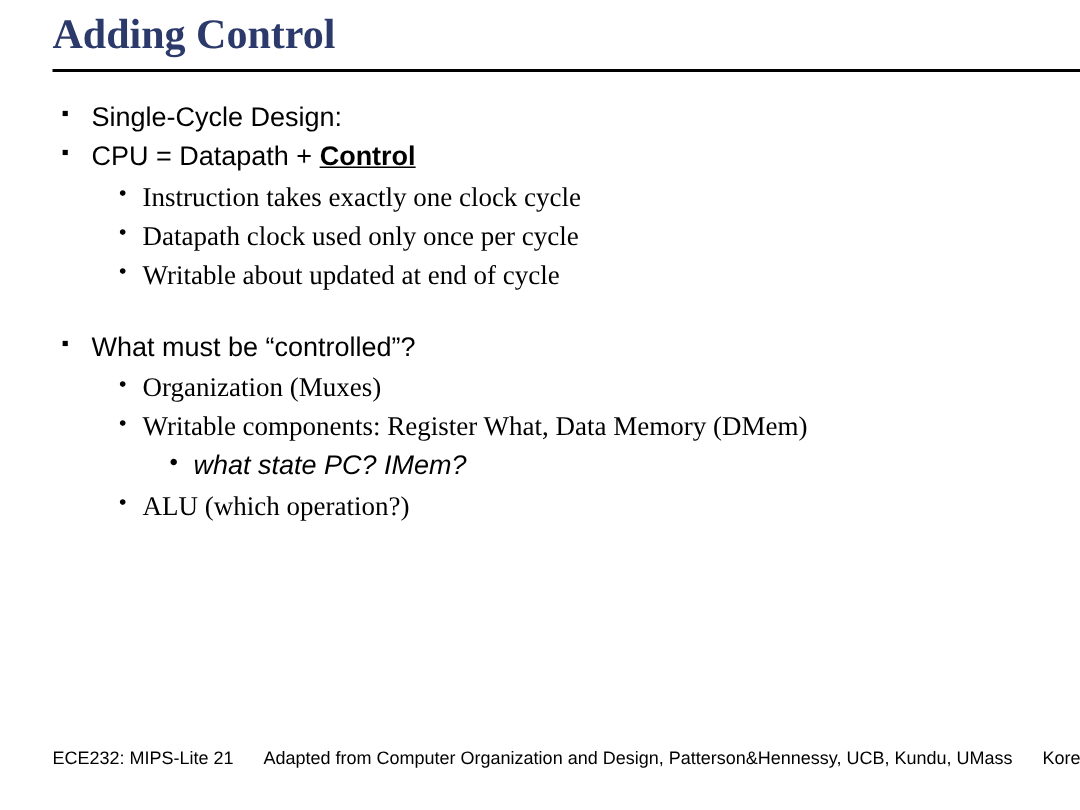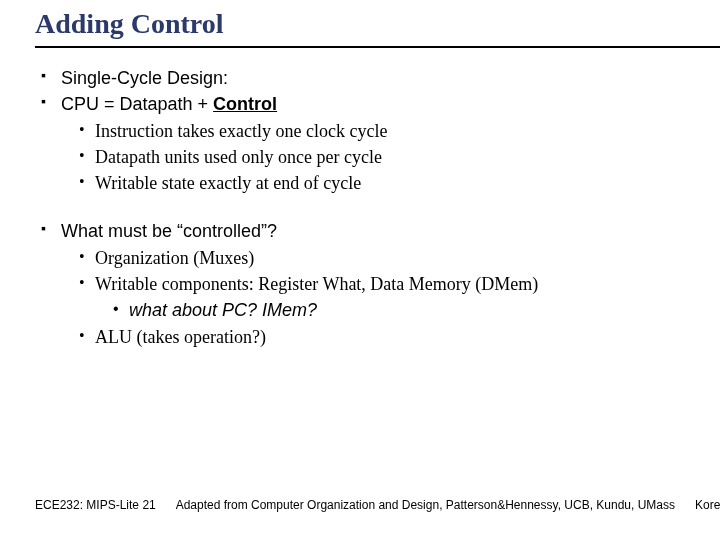--- a/index.html
+++ b/index.html
@@ -37,42 +37,42 @@
       <span>Single-Cycle Design:</span>
     </div>
 
     <div class="l1">
       <span>CPU = Datapath + </span><span class="bold uline">Control</span>
     </div>
     <div class="l2">
       <span>Instruction takes exactly one clock cycle</span>
     </div>
     <div class="l2">
-      <span>Datapath units used only once per cycle</span>
+      <span>Datapath clock used only once per cycle</span>
     </div>
     <div class="l2">
-      <span>Writable state exactly at end of cycle</span>
+      <span>Writable about updated at end of cycle</span>
     </div>
 
     <div class="gap"></div>
 
     <div class="l1">
       <span>What must be “controlled”?</span>
     </div>
     <div class="l2">
       <span>Organization (Muxes)</span>
     </div>
     <div class="l2">
       <span>Writable components: Register What, Data Memory (DMem)</span>
     </div>
     <div class="l3">
-      <span class="italic">what about PC?  IMem?</span>
+      <span class="italic">what state PC?  IMem?</span>
     </div>
     <div class="l2">
-      <span>ALU (takes operation?)</span>
+      <span>ALU (which operation?)</span>
     </div>
 
   </div>
 
   <div class="footer">
     <div class="footer-left">ECE232: MIPS-Lite 21</div>
     <div class="footer-mid">
       <span>Adapted from </span><span class="src">Computer Organization and Design</span><span>, Patterson&amp;Hennessy, UCB, Kundu, UMass</span>
     </div>
     <div class="footer-right">Koren</div>

